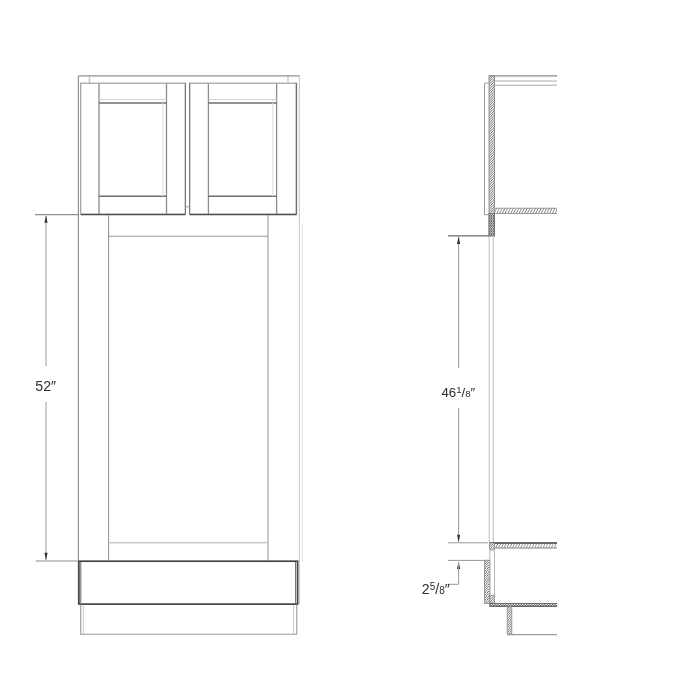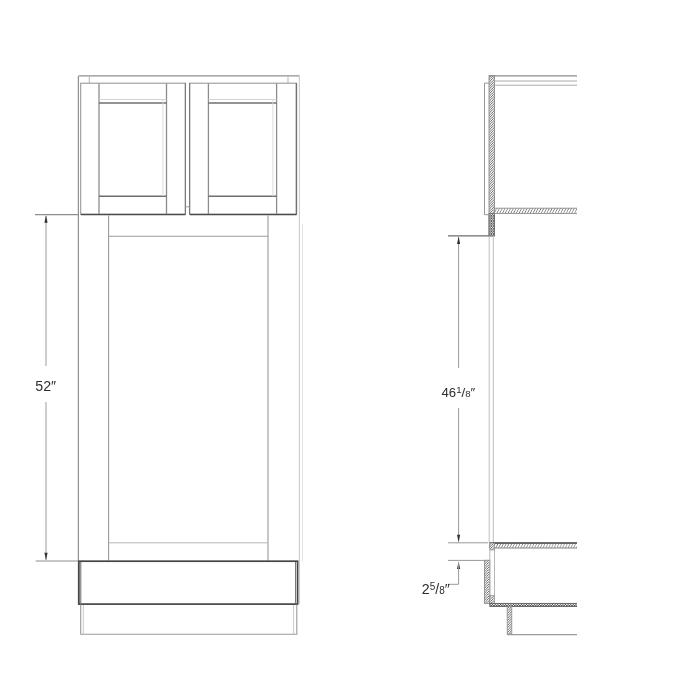--- a/index.html
+++ b/index.html
@@ -1,16 +1,16 @@
 <!DOCTYPE html>
 <html><head>
 <meta charset="utf-8">
 <style>
   html,body{margin:0;padding:0;background:#ffffff;}
-  #stage{position:relative;width:557px;height:700px;background:#fff;overflow:hidden;padding-left:20px;}
+  #stage{position:relative;width:557px;height:700px;background:#fff;overflow:hidden;}
   svg{position:absolute;left:0;top:0;}
   text{font-family:"Liberation Sans", sans-serif;fill:#2e2e2e;}
 </style>
 </head>
 <body>
 <div id="stage">
 <svg width="700" height="700" viewBox="0 0 700 700">
 <defs>
   <pattern id="hw" width="2.4" height="2.4" patternUnits="userSpaceOnUse">
     <rect width="2.4" height="2.4" fill="#ffffff"></rect>

